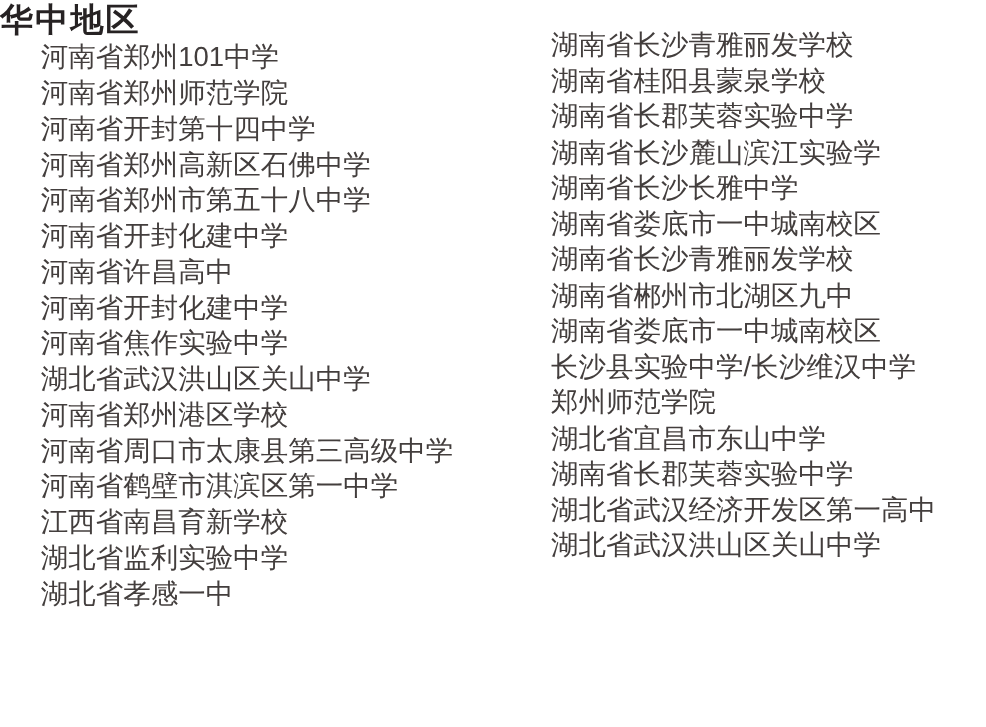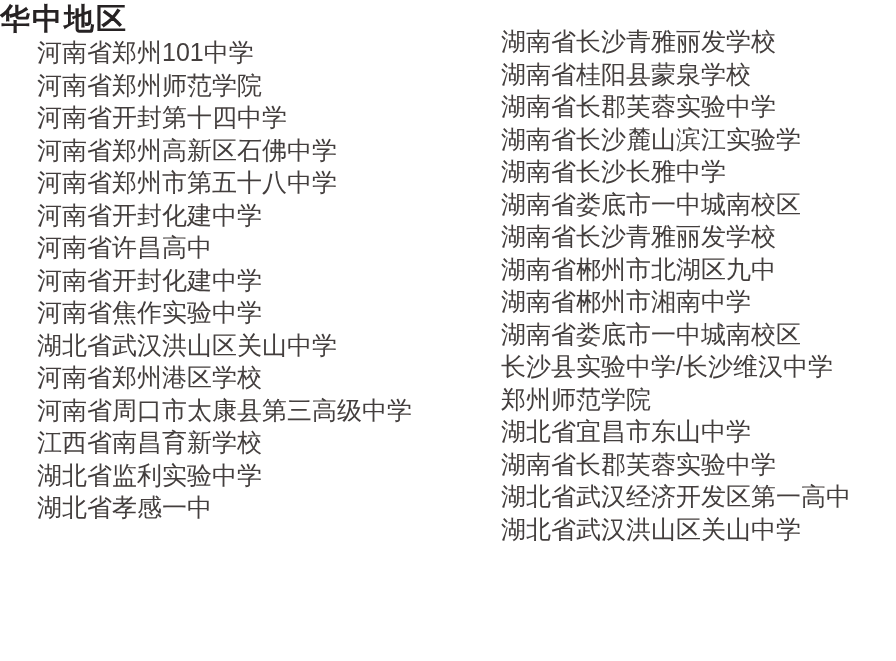--- a/index.html
+++ b/index.html
@@ -73,34 +73,34 @@
       <li>河南省开封第十四中学</li>
       <li>河南省郑州高新区石佛中学</li>
       <li>河南省郑州市第五十八中学</li>
       <li>河南省开封化建中学</li>
       <li>河南省许昌高中</li>
       <li>河南省开封化建中学</li>
       <li>河南省焦作实验中学</li>
       <li>湖北省武汉洪山区关山中学</li>
       <li>河南省郑州港区学校</li>
       <li>河南省周口市太康县第三高级中学</li>
+      <li>河南省鹤壁市淇滨区第一中学</li>
       <li>江西省南昌育新学校</li>
       <li>湖北省监利实验中学</li>
       <li>湖北省孝感一中</li>
     </ul>
   <ul class="school-list col-right">
       <li>湖南省长沙青雅丽发学校</li>
       <li>湖南省桂阳县蒙泉学校</li>
       <li>湖南省长郡芙蓉实验中学</li>
       <li>湖南省长沙麓山滨江实验学</li>
       <li>湖南省长沙长雅中学</li>
       <li>湖南省娄底市一中城南校区</li>
       <li>湖南省长沙青雅丽发学校</li>
       <li>湖南省郴州市北湖区九中</li>
-      <li>湖南省郴州市湘南中学</li>
       <li>湖南省娄底市一中城南校区</li>
       <li>长沙县实验中学/长沙维汉中学</li>
       <li>郑州师范学院</li>
       <li>湖北省宜昌市东山中学</li>
       <li>湖南省长郡芙蓉实验中学</li>
       <li>湖北省武汉经济开发区第一高中</li>
       <li>湖北省武汉洪山区关山中学</li>
     </ul>
 </div>
 

